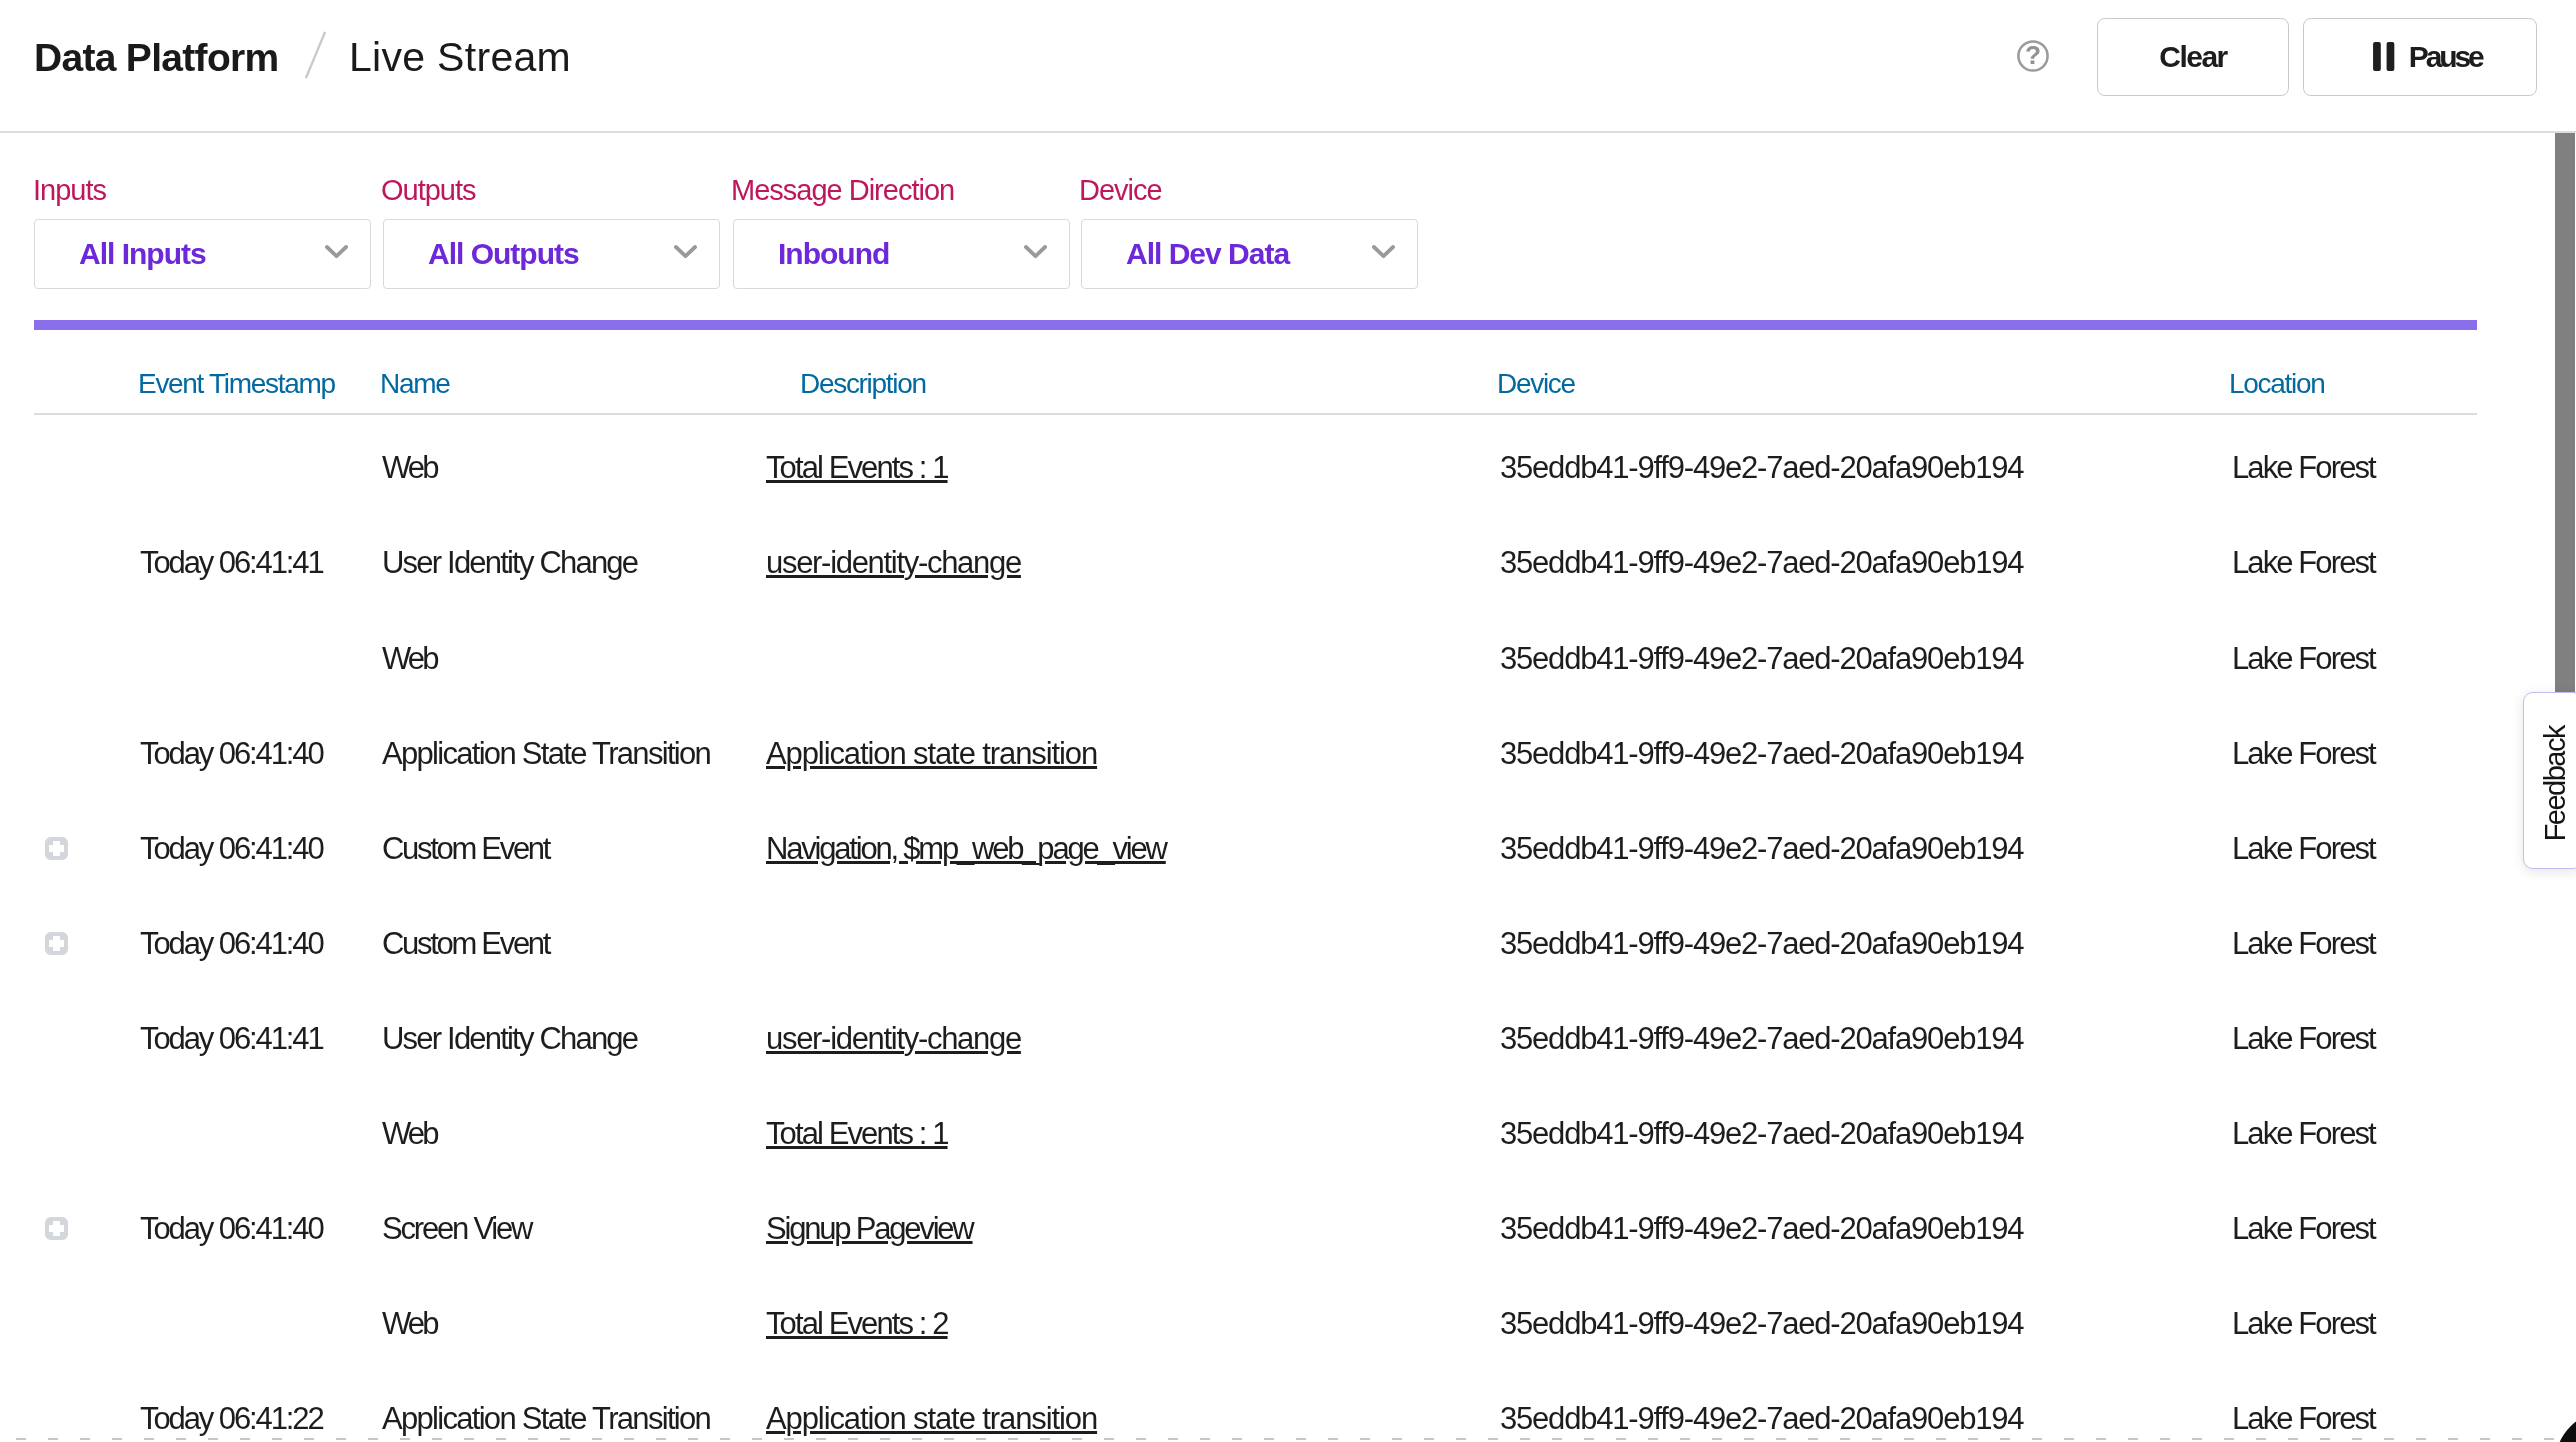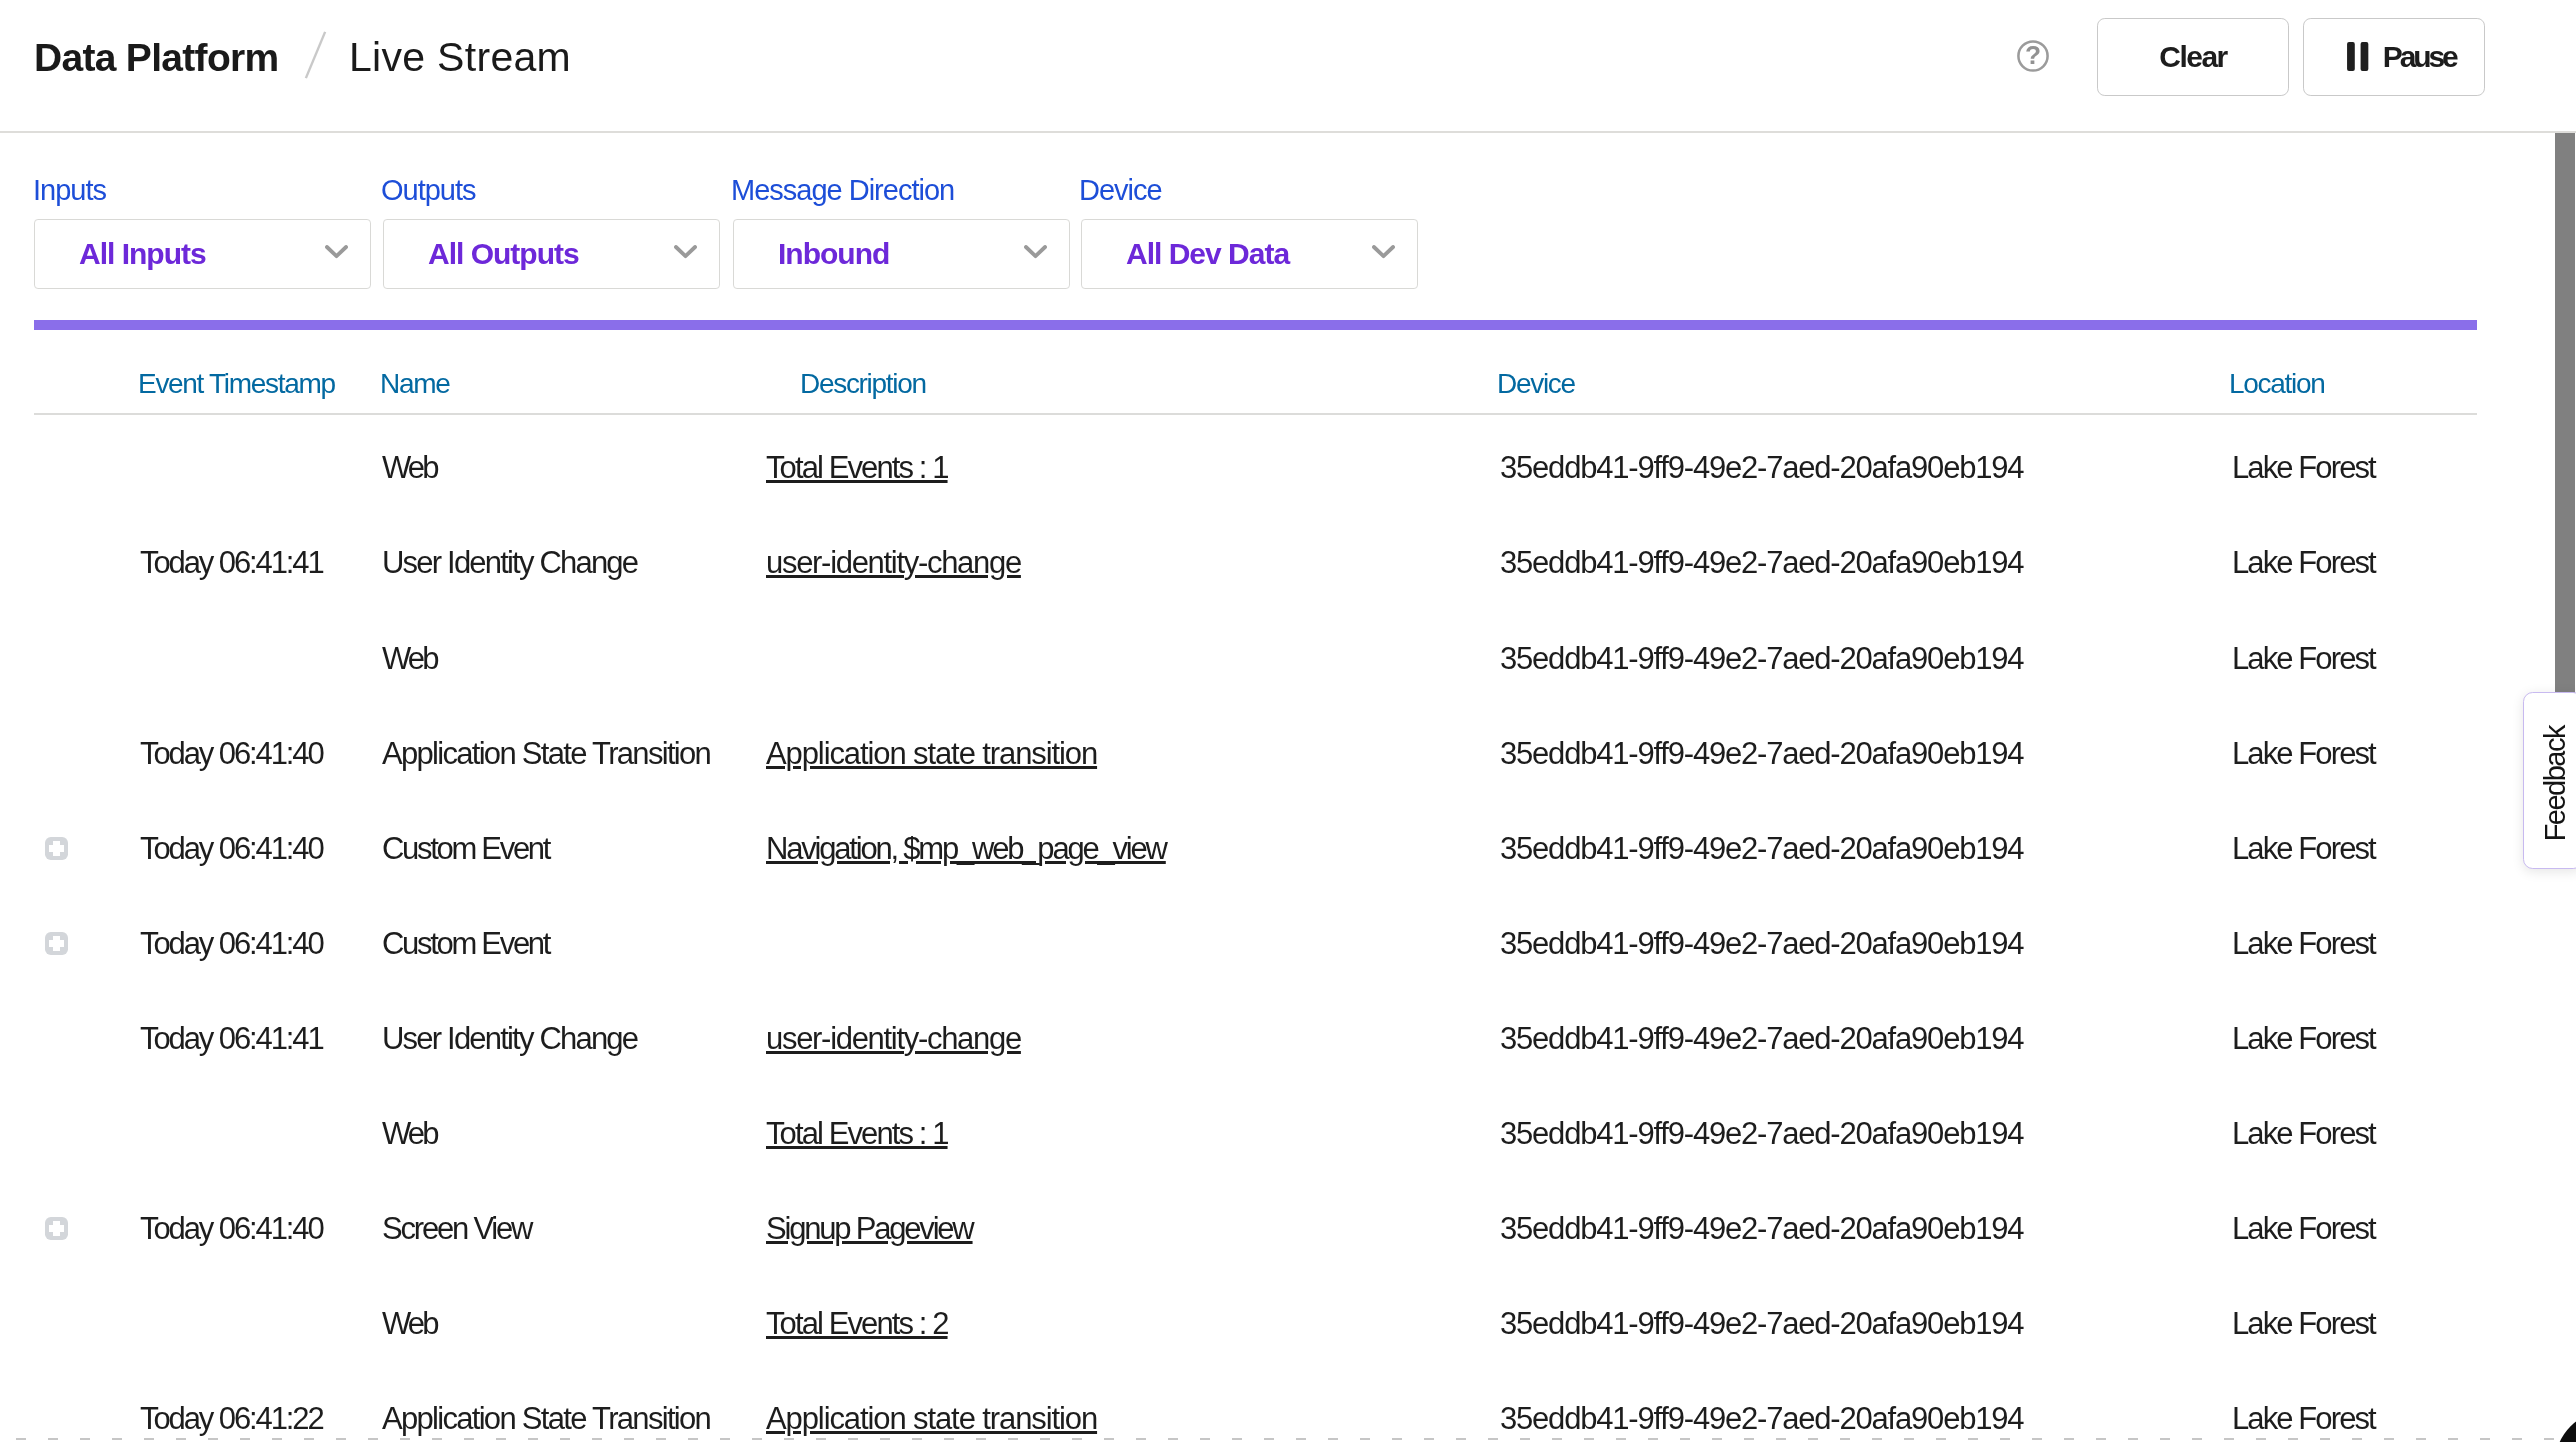--- a/index.html
+++ b/index.html
@@ -10,23 +10,23 @@
   letter-spacing:-0.7px; line-height:1; color:#1a1a1a; }
 .bc2 { position:absolute; left:349px; top:37px; font-size:41px; font-weight:400;
   letter-spacing:0.3px; line-height:1; color:#1a1a1a; }
 .slash { position:absolute; left:301px; top:29px; width:29px; height:52px; }
 .hline { position:absolute; left:0; top:131px; width:2576px; height:1.9px; background:#deddda; }
 .helpicon { position:absolute; left:2015px; top:38px; }
 .btn { position:absolute; top:17.5px; height:78px; border:1.9px solid #c9c9c9; border-radius:7.8px;
   background:#fff; display:flex; align-items:center; justify-content:center;
   font-size:30px; font-weight:700; letter-spacing:-1.5px; color:#1d1d1d; }
 .btn-clear { left:2097px; width:192px; }
-.btn-pause { left:2303px; width:182px; gap:14px; padding-left:15px; }
-
-.flabel { position:absolute; top:176px; font-size:29px; color:#1d4ed8; letter-spacing:-1px; line-height:1; }
+.btn-pause { left:2303px; width:234px; gap:14px; padding-left:15px; }
+
+.flabel { position:absolute; top:176px; font-size:29px; color:#be185d; letter-spacing:-1px; line-height:1; }
 .fbox { position:absolute; top:219px; width:337px; height:70px; border:1.9px solid #d9d9d6;
   border-radius:3.9px; background:#fff; display:flex; align-items:center; }
 .fbox .txt { margin-left:44px; font-size:30px; font-weight:700; letter-spacing:-1px; color:#6d28d9; }
 .fbox svg { position:absolute; right:22px; top:25px; }
 
 .pbar { position:absolute; left:34px; top:320px; width:2443px; height:9.7px; background:#8a6eea; }
 
 .th { position:absolute; top:370px; font-size:28px; color:#0369a1; letter-spacing:-1.3px; line-height:1; }
 .thline { position:absolute; left:34px; top:413px; width:2443px; height:1.9px; background:#dcdcda; }
 

